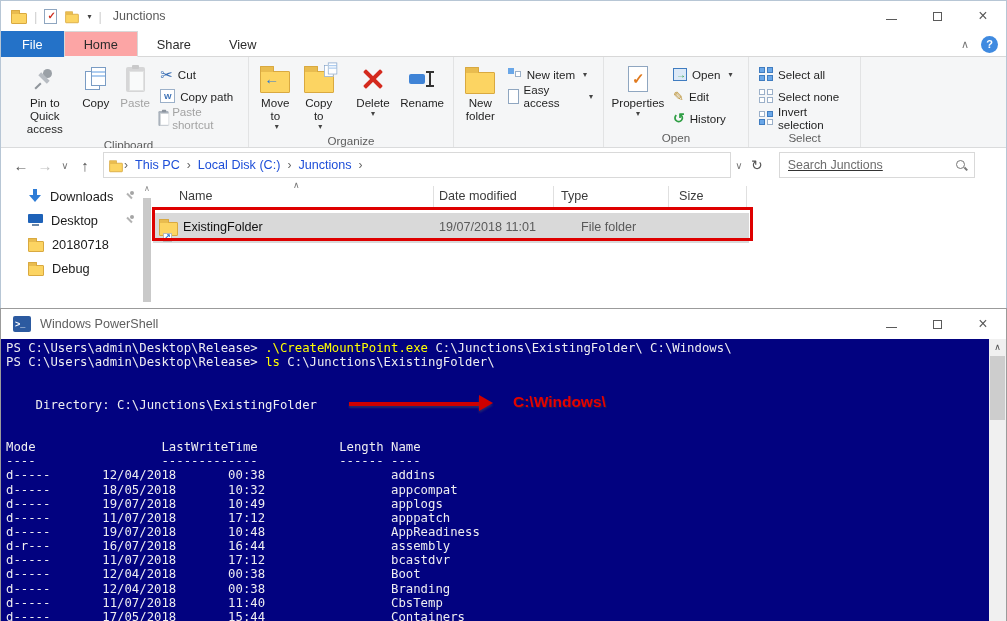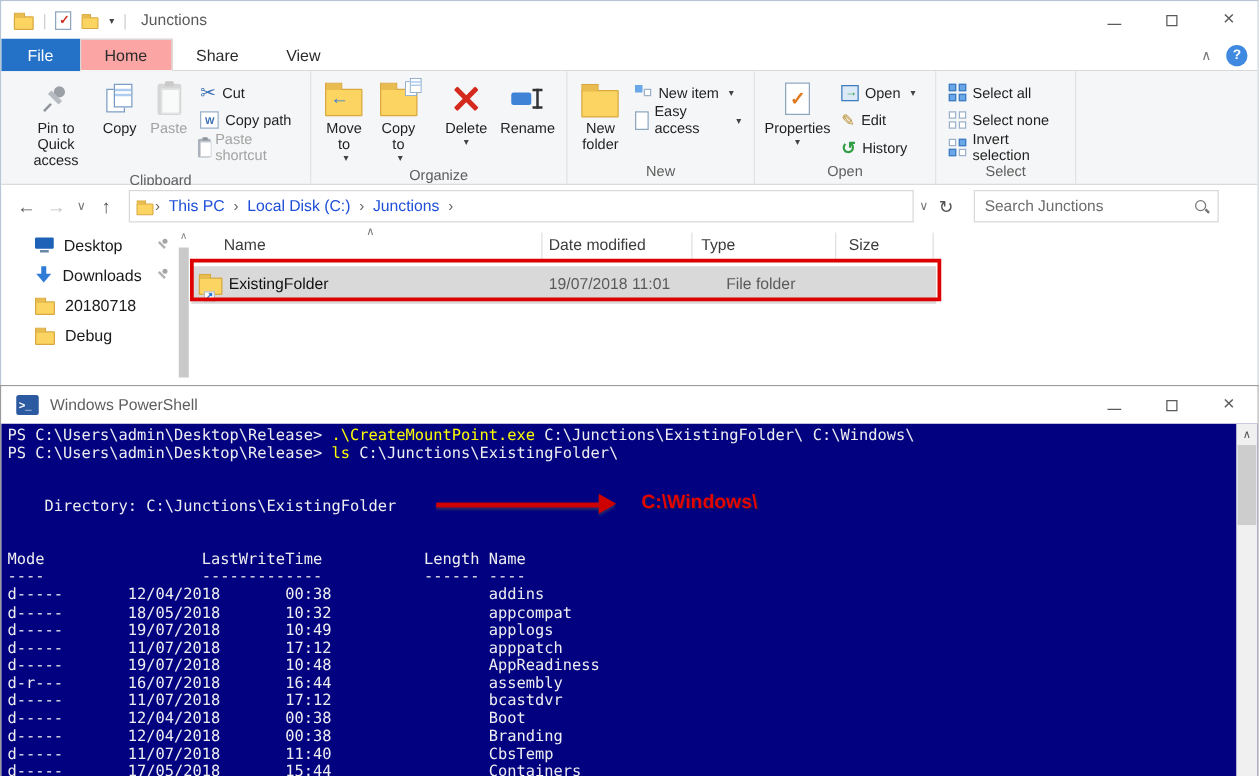--- a/index.html
+++ b/index.html
@@ -104,21 +104,21 @@
   .nav-ic{width:24px;text-align:center;font-size:15px;color:#555;}
   .nav-ic.dis{color:#c0c0c0;}
   .nav-ic.sm{font-size:10px;width:16px;color:#777;}
   .addr-box{height:26px;border:1px solid #d9d9d9;background:#fff;display:flex;align-items:center;
             width:628px;margin-left:6px;padding:0 4px;}
   .crumb{padding:0 7px;color:#1d4ed8;font-size:12.6px;}
   .crumb-sep{color:#666;font-size:12px;}
   .addr-tools{display:flex;align-items:center;height:26px;}
   .refresh{font-size:14px;color:#555;}
   .search-box{height:26px;border:1px solid #d9d9d9;margin-left:12px;width:196px;display:flex;align-items:center;padding:0 6px;}
-  .search-box input{border:none;outline:none;flex:1;font-size:12.4px;color:#333;font-family:"Liberation Sans",sans-serif;}
+  .search-box input{border:none;outline:none;flex:1;font-size:12.4px;color:#333;font-family:"Liberation Sans",sans-serif;text-decoration:underline;}
   .search-box input::placeholder{color:#6d6d6d;}
   .mag{position:relative;width:13px;height:13px;}
   .mag::before{content:"";position:absolute;left:1px;top:1px;width:7px;height:7px;border:1.5px solid #777;border-radius:50%;}
   .mag::after{content:"";position:absolute;left:9px;top:9px;width:4px;height:1.5px;background:#777;transform:rotate(45deg);}
 
   
   .content{position:absolute;left:0;top:181px;right:0;bottom:0;background:#fff;}
   .sidebar{position:absolute;left:0;top:2px;width:140px;bottom:0;overflow:hidden;}
   .side-item{display:flex;align-items:center;height:24px;padding-left:27px;gap:8px;font-size:12.8px;color:#1a1a1a;}
   .side-pin{margin-left:auto;margin-right:6px;}
@@ -313,21 +313,20 @@
                 <span class="sq" style="left:7px;top:3px;background:#fff;border:1px solid #9bb0c9;"></span>
               </span>
               <span>New item</span>
             </div>
             <div class="sbtn caret">
               <span class="page-ic"></span>
               <span>Easy access</span>
             </div>
           </div>
         </div>
-        <div class="rgroup-label">New</div>
       </div>
 
       <div class="rgroup" style="width:145px;">
         <div class="rgroup-content">
           <div class="rbtn" style="width:56px;">
             <span class="ric">
                 <span class="page-ic big">
                   <span class="check-orange">✓</span>
                 </span>
               </span>
@@ -411,27 +410,27 @@
       <div class="search-box">
         <input type="text" placeholder="Search Junctions" style="">
         <span class="mag"></span>
       </div>
     </div>
 
     <div class="content">
 
       <div class="sidebar">
         <div class="side-item">
+          <span class="dl-arrow"></span>
+          <span>Downloads</span>
+          <span class="side-pin pin-sm"></span>
+        </div>
+        <div class="side-item">
           <span class="monitor"></span>
           <span>Desktop</span>
-          <span class="side-pin pin-sm"></span>
-        </div>
-        <div class="side-item">
-          <span class="dl-arrow"></span>
-          <span>Downloads</span>
           <span class="side-pin pin-sm"></span>
         </div>
         <div class="side-item">
           <span class="folder"></span>
           <span>20180718</span>
         </div>
         <div class="side-item">
           <span class="folder"></span>
           <span>Debug</span>
         </div>

